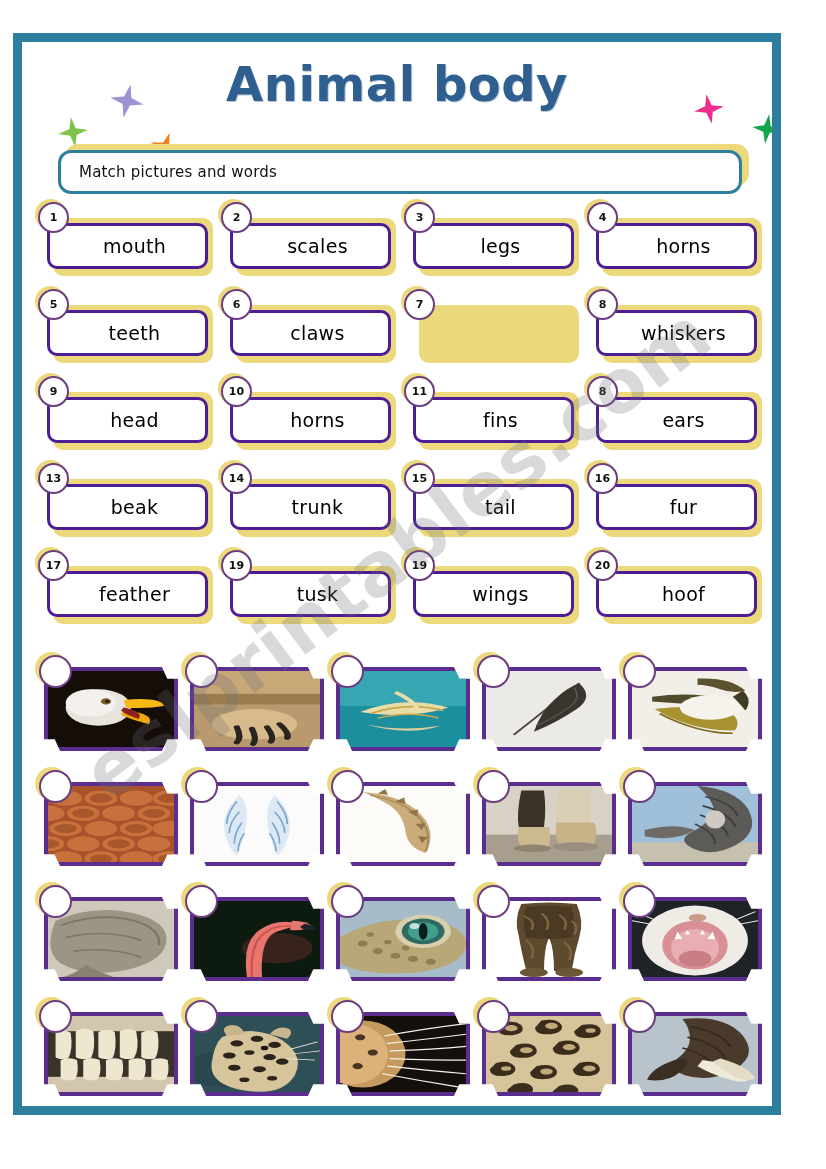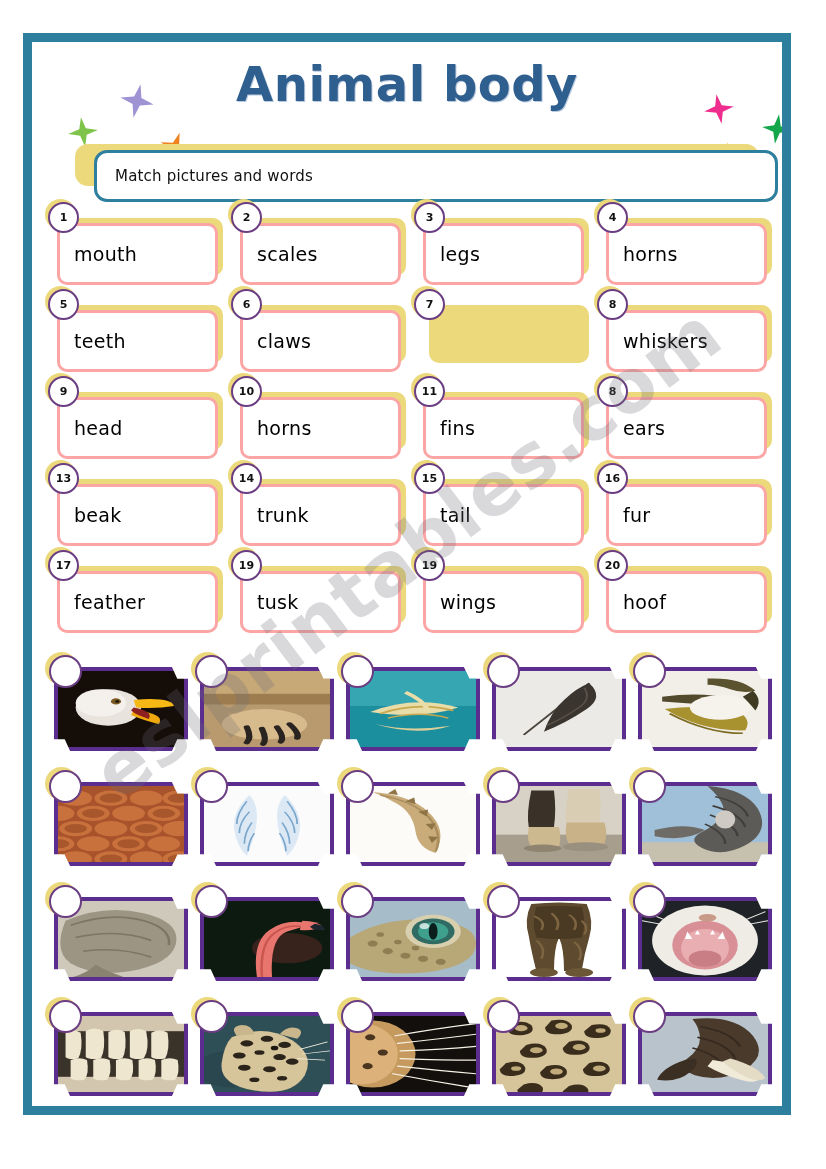--- a/index.html
+++ b/index.html
@@ -11,21 +11,21 @@
     width: 826px;
     height: 1169px;
     font-family: "DejaVu Sans", sans-serif;
     position: relative;
     overflow: hidden;
   }
 
   
   .sheet {
     position: absolute;
-    left: 23px;
+    left: 13px;
     top: 33px;
     width: 768px;
     height: 1082px;
     border: 9px solid #2d7f9d;
     box-sizing: border-box;
     background: #ffffff;
   }
   .sheet-inner {
     position: absolute;
     inset: 0;
@@ -87,28 +87,27 @@
     width: 684px;
     height: 42px;
     background: #ecd97c;
     border-radius: 13px;
   }
   .instr-box {
     position: absolute;
     left: 0;
     top: 0;
     width: 684px;
-    height: 52px;
+    height: 44px;
     box-sizing: border-box;
     border: 3px solid #2d7f9d;
     border-radius: 13px;
     background: #ffffff;
     display: flex;
     align-items: center;
-    margin-left: 26px;
   }
   .instr-text {
     padding-left: 18px;
     font-family: "DejaVu Sans", sans-serif;
     font-size: 15px;
     color: #111111;
     letter-spacing: 0.2px;
   }
 
   
@@ -133,27 +132,28 @@
     left: 17px;
     top: 4px;
     width: 160px;
     height: 58px;
     background: #ecd97c;
     border-radius: 10px;
   }
   .word-box {
     position: relative;
     width: 161px;
-    height: 62px;
+    height: 46px;
     box-sizing: border-box;
-    border: 3px solid #fca5a5;
+    border: 3px solid #4c1d95;
     border-radius: 10px;
     background: #ffffff;
     display: flex;
     align-items: center;
+    justify-content: center;
     z-index: 3;
   }
   .word-label {
     font-family: "DejaVu Sans", sans-serif;
     font-size: 19px;
     color: #000000;
     letter-spacing: 0.3px;
     padding-left: 14px;
   }
   .num-badge {

